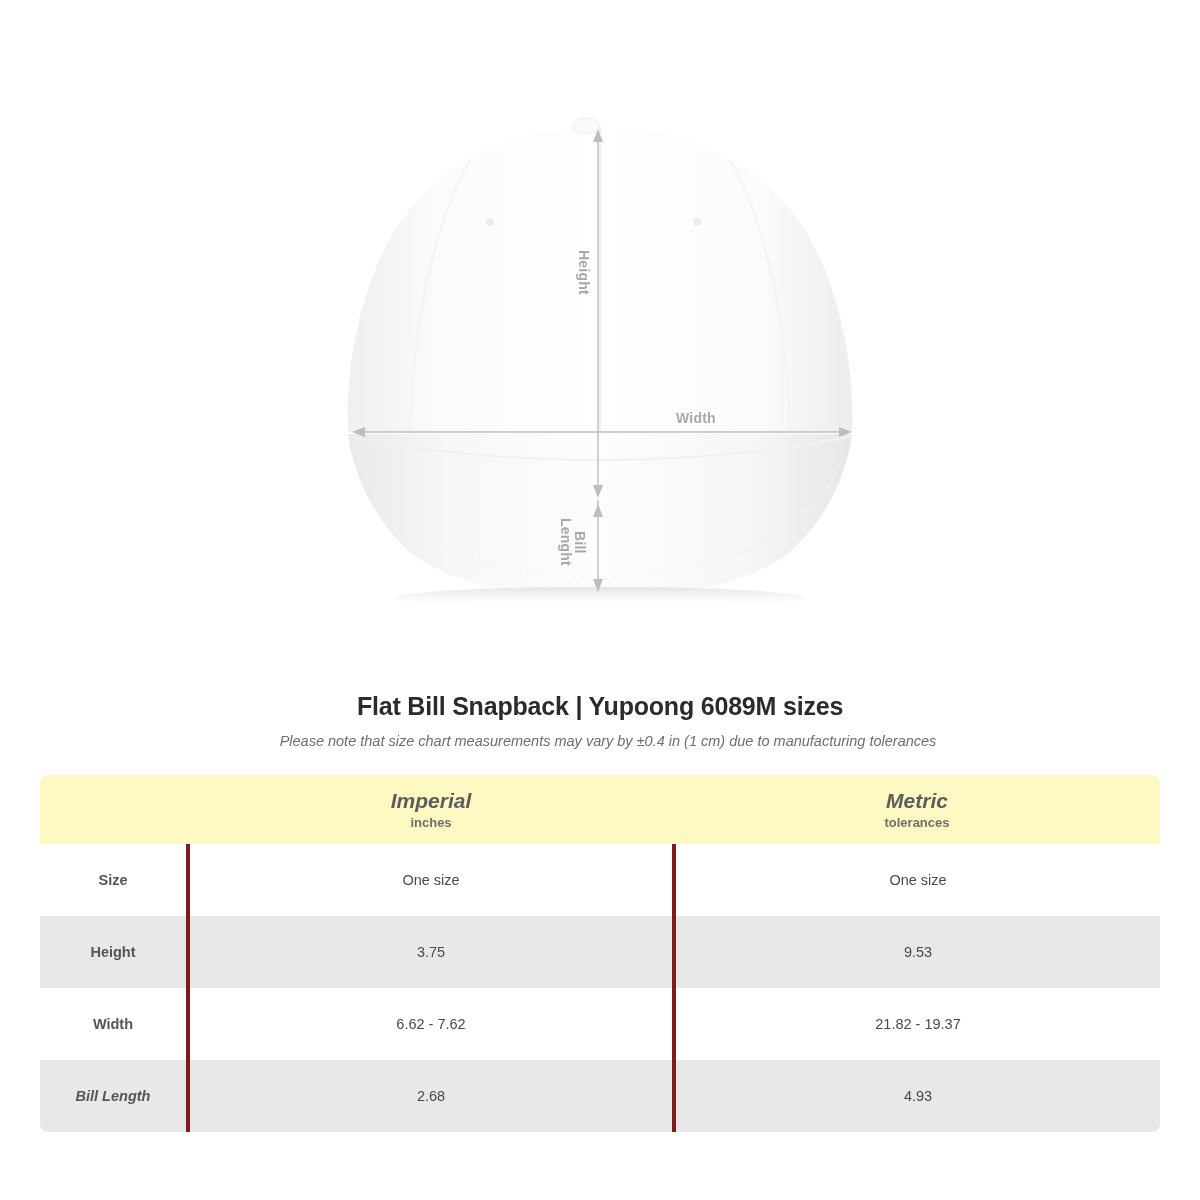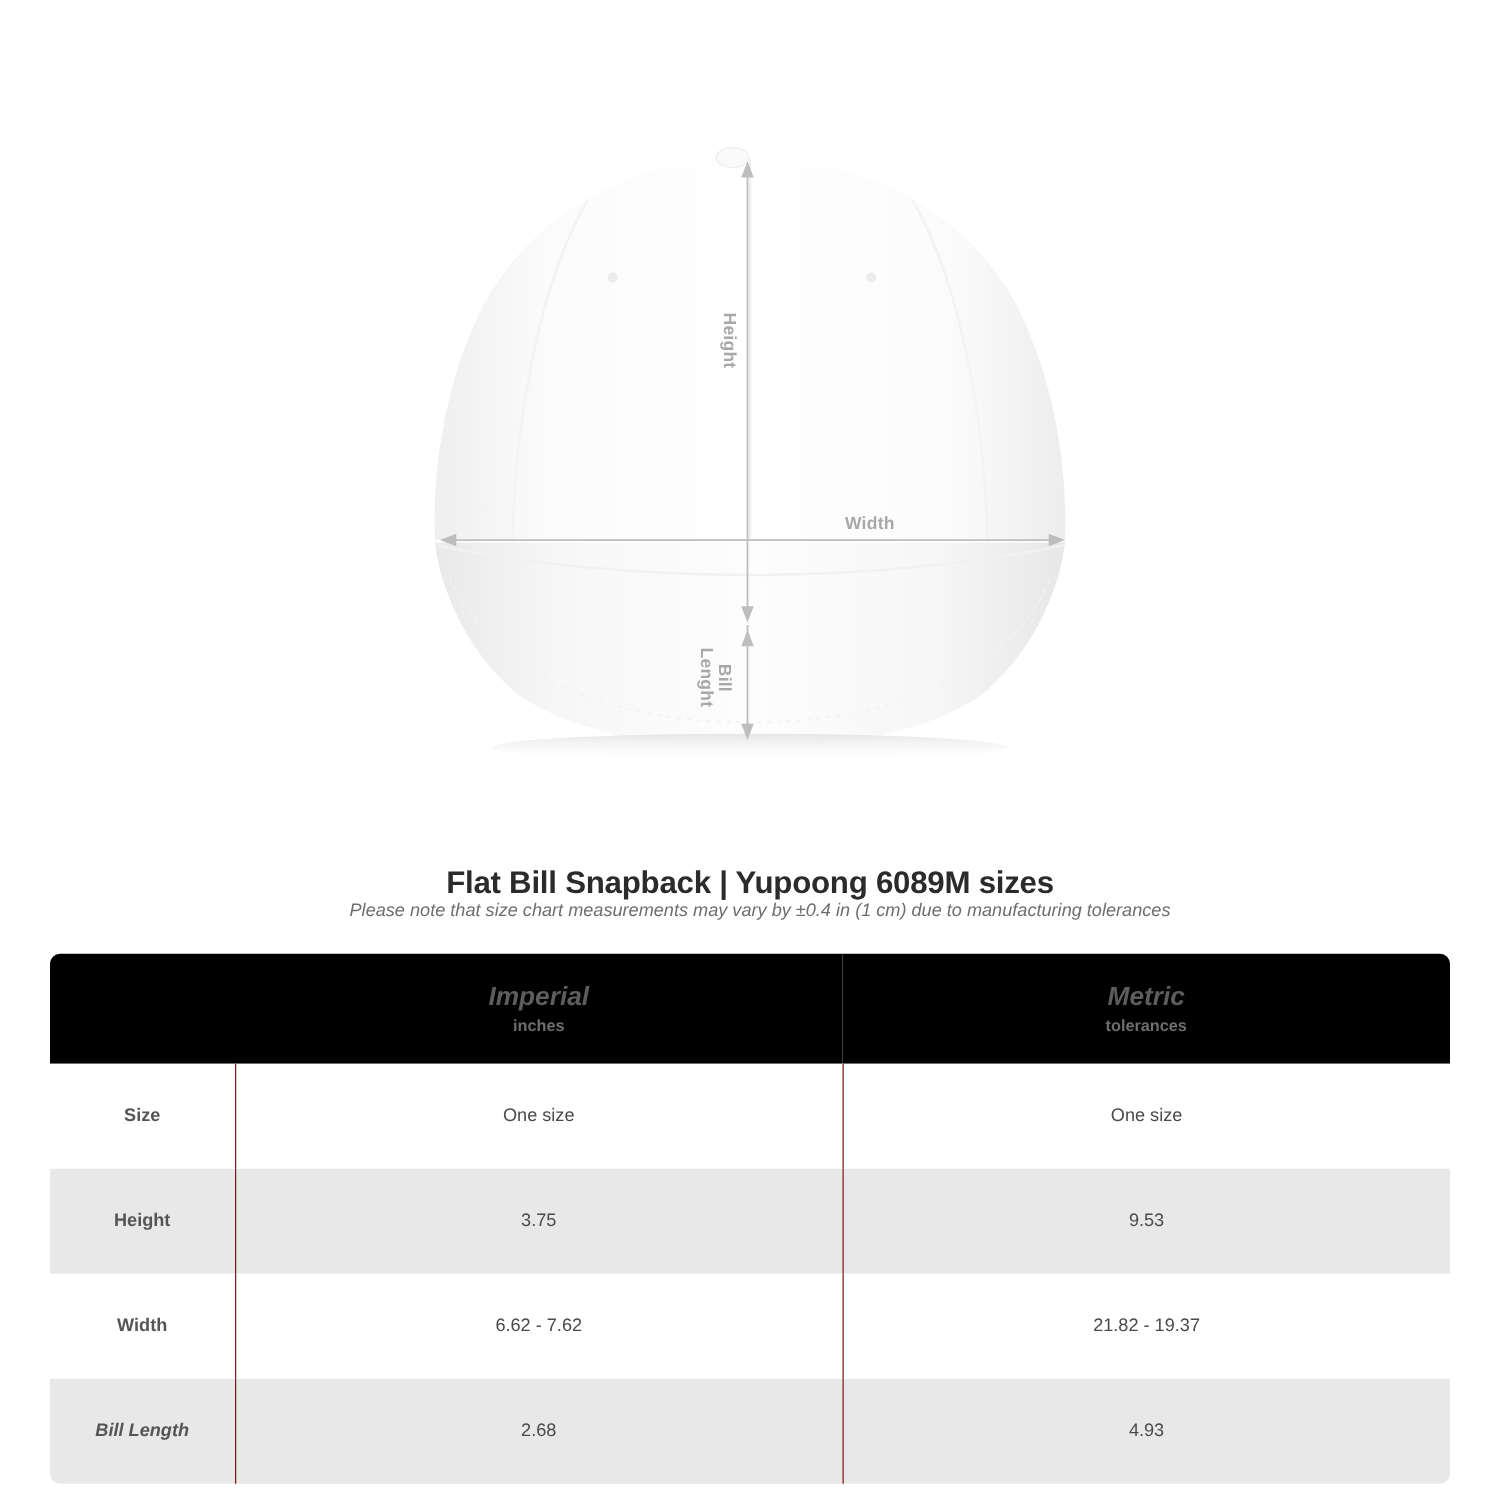--- a/index.html
+++ b/index.html
@@ -50,21 +50,21 @@
 
   
   .title-block {
     text-align: center;
     margin-top: 32px;
   }
   .chart-title {
     font-size: 25px;
     font-weight: bold;
     color: #2b2b2b;
-    margin: 0 0 0 0;
+    margin: 0 0 12px 0;
     letter-spacing: -0.2px;
   }
   .chart-note {
     font-size: 14.5px;
     font-style: italic;
     color: #6e6e6e;
     margin: 0;
     padding-left: 16px;
   }
 
@@ -79,22 +79,22 @@
   }
   table.size-table td, table.size-table th {
     border: none;
     text-align: center;
     vertical-align: middle;
   }
   .col-label { width: 148px; }
   .col-unit  { width: 486px; }
 
   thead th {
-    background: #000000;
-    height: 88px;
+    background: #fef9c3;
+    height: 69px;
     padding: 0;
   }
   thead th:first-child {
     border-top-left-radius: 8px;
   }
   thead th:last-child {
     border-top-right-radius: 8px;
   }
   .unit-name {
     font-size: 21px;
@@ -104,33 +104,33 @@
     display: block;
     line-height: 1.15;
   }
   .unit-sub {
     font-size: 13px;
     color: #6e6e6e;
     display: block;
     margin-top: 2px;
   }
 
-  tbody tr { height: 84px; }
+  tbody tr { height: 72px; }
   tbody tr.shaded td { background: #e8e8e8; }
   tbody tr.plain td { background: #ffffff; }
 
   tbody td.row-head {
     font-size: 14.5px;
     font-weight: bold;
     color: #555555;
   }
   tbody td.val {
     font-size: 14.5px;
     color: #4a4a4a;
-    border-left: 1px solid #7f1d1d;
+    border-left: 4px solid #7f1d1d;
   }
   tbody tr:last-child td:first-child { border-bottom-left-radius: 8px; font-style: italic; }
   tbody tr:last-child td:last-child  { border-bottom-right-radius: 8px; }
 </style>
 </head>
 <body>
 
 <div class="page">
 
   <div class="illustration">

